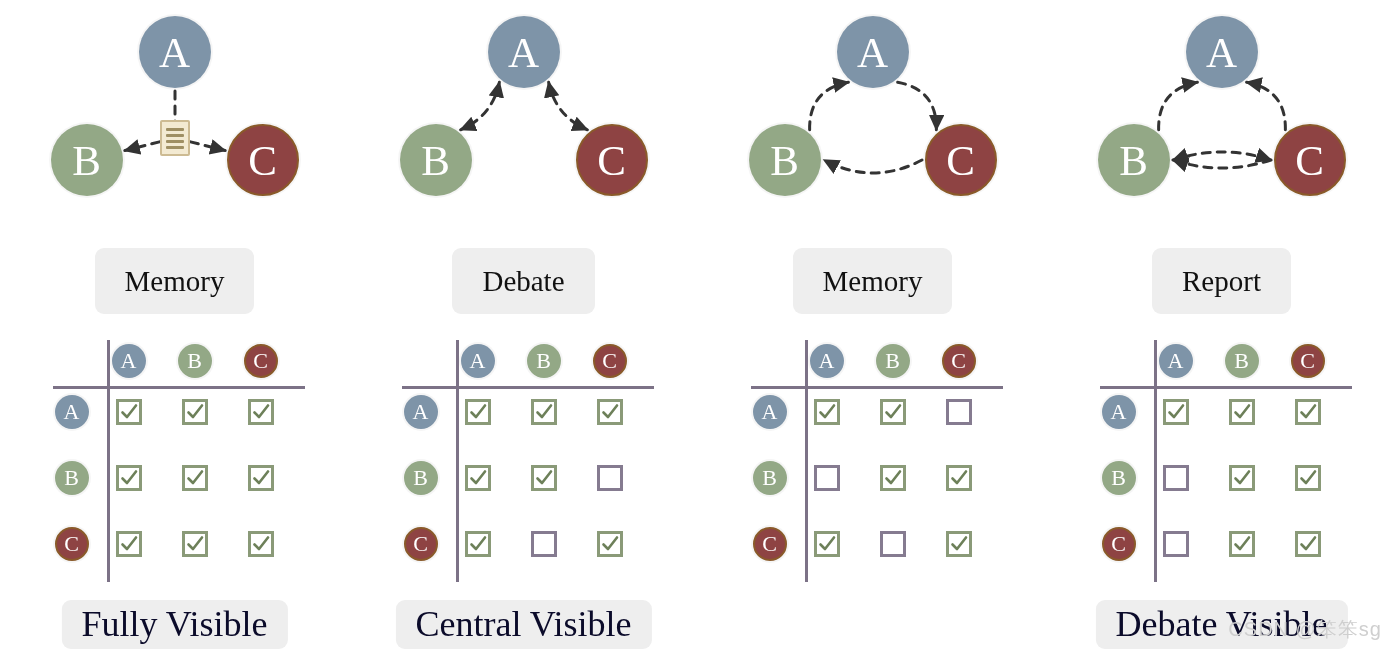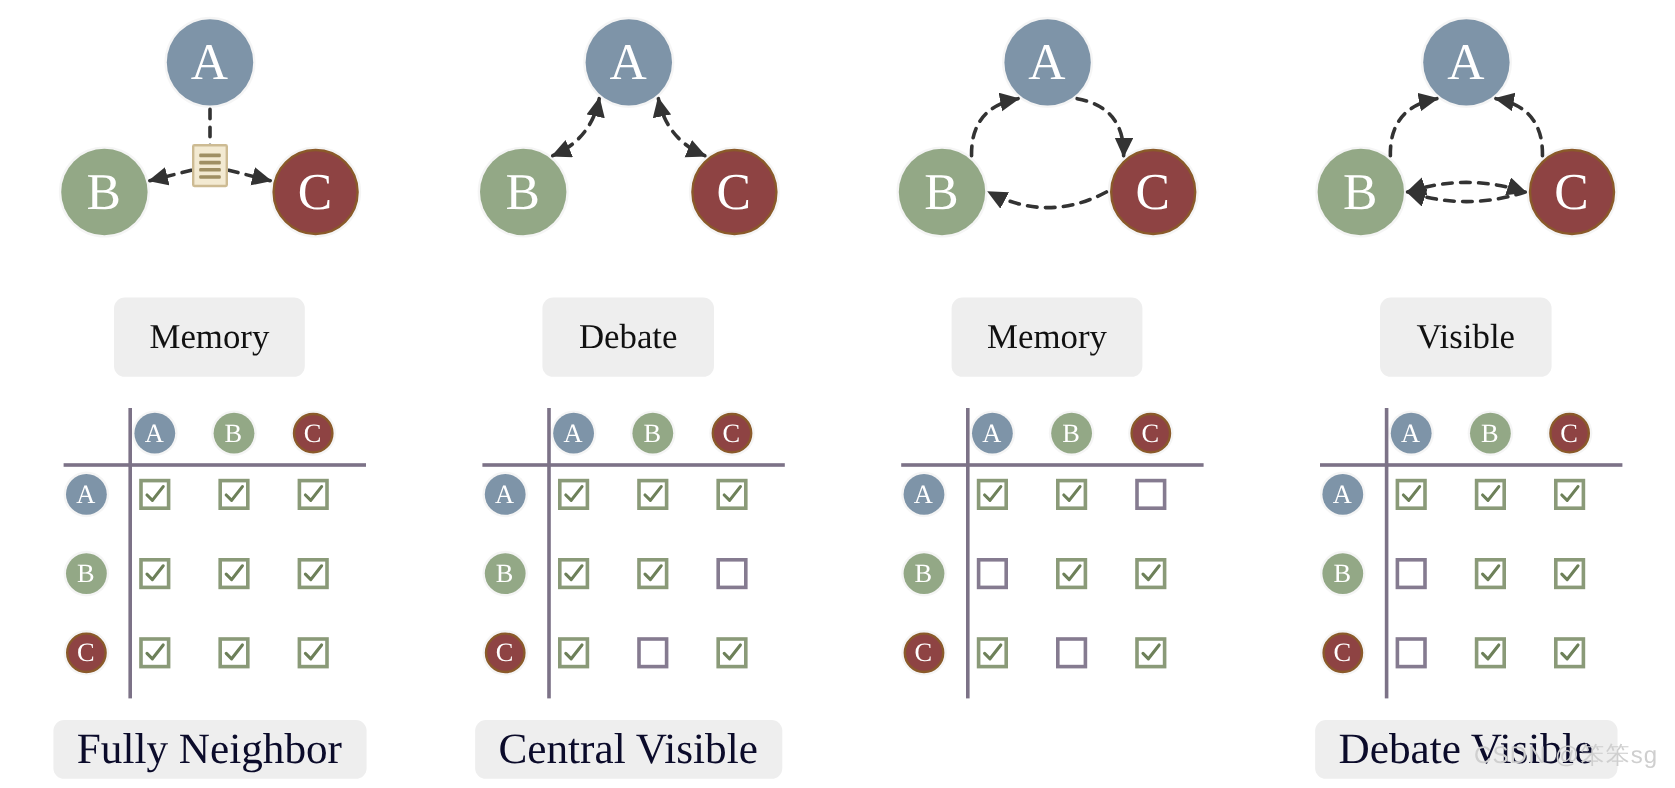--- a/index.html
+++ b/index.html
@@ -143,21 +143,21 @@
           <svg viewBox="0 0 20 20">
             <path d="M3.5 10.5 L8 15 L17 3.5" fill="none" stroke="#6d8059" stroke-width="2.6" stroke-linecap="round" stroke-linejoin="round"></path>
           </svg>
         </div>
         <div class="cell checked" style="left: 203px; top: 193px;">
           <svg viewBox="0 0 20 20">
             <path d="M3.5 10.5 L8 15 L17 3.5" fill="none" stroke="#6d8059" stroke-width="2.6" stroke-linecap="round" stroke-linejoin="round"></path>
           </svg>
         </div>
       </div>
-      <div class="caption">Fully Neighbor</div>
+      <div class="caption">Fully Visible</div>
     </div>
     <div class="panel">
       <div class="graph">
         <svg viewBox="0 0 320 240">
           <defs>
             <marker id="ah1" markerWidth="7" markerHeight="7" refX="5" refY="2.6" orient="auto" markerUnits="strokeWidth">
               <path d="M0,0 L5.5,2.6 L0,5.2 z" fill="#333333"></path>
             </marker>
             <marker id="ahs1" markerWidth="7" markerHeight="7" refX="5" refY="2.6" orient="auto-start-reverse" markerUnits="strokeWidth">
               <path d="M0,0 L5.5,2.6 L0,5.2 z" fill="#333333"></path>
@@ -297,21 +297,21 @@
           </defs>
           <path d="M 96.63524509532719 129.76583556482572 Q 95.84389037655048 89.57650326978187 135.36475490467282 82.23416443517428" fill="none" stroke="#333333" stroke-width="3" stroke-dasharray="8 7" stroke-linecap="round" marker-end="url(#ah3)"></path>
           <path d="M 223.36475490467282 129.76583556482572 Q 224.1561096234495 89.57650326978187 184.63524509532718 82.23416443517428" fill="none" stroke="#333333" stroke-width="3" stroke-dasharray="8 7" stroke-linecap="round" marker-end="url(#ah3)"></path>
           <path d="M 111 160 Q 160 144 209 160" fill="none" stroke="#333333" stroke-width="3" stroke-dasharray="8 7" stroke-linecap="round" marker-end="url(#ah3)" marker-start="url(#ahs3)"></path>
           <path d="M 209 160 Q 160 176 111 160" fill="none" stroke="#333333" stroke-width="3" stroke-dasharray="8 7" stroke-linecap="round" marker-end="url(#ah3)"></path>
         </svg>
         <div class="node big node-a" style="left: 124px; top: 16px;">A</div>
         <div class="node big node-b" style="left: 36px; top: 124px;">B</div>
         <div class="node big node-c" style="left: 212px; top: 124px;">C</div>
       </div>
-      <div class="pill">Visible</div>
+      <div class="pill">Report</div>
       <div class="matrix">
         <div class="mx-hline"></div>
         <div class="mx-vline"></div>
         <div class="node sm col-head node-a" style="left: 67px;">A</div>
         <div class="node sm col-head node-b" style="left: 133px;">B</div>
         <div class="node sm col-head node-c" style="left: 199px;">C</div>
         <div class="node sm row-head node-a" style="top: 57px;">A</div>
         <div class="node sm row-head node-b" style="top: 123px;">B</div>
         <div class="node sm row-head node-c" style="top: 189px;">C</div>
         <div class="cell checked" style="left: 71px; top: 61px;">

